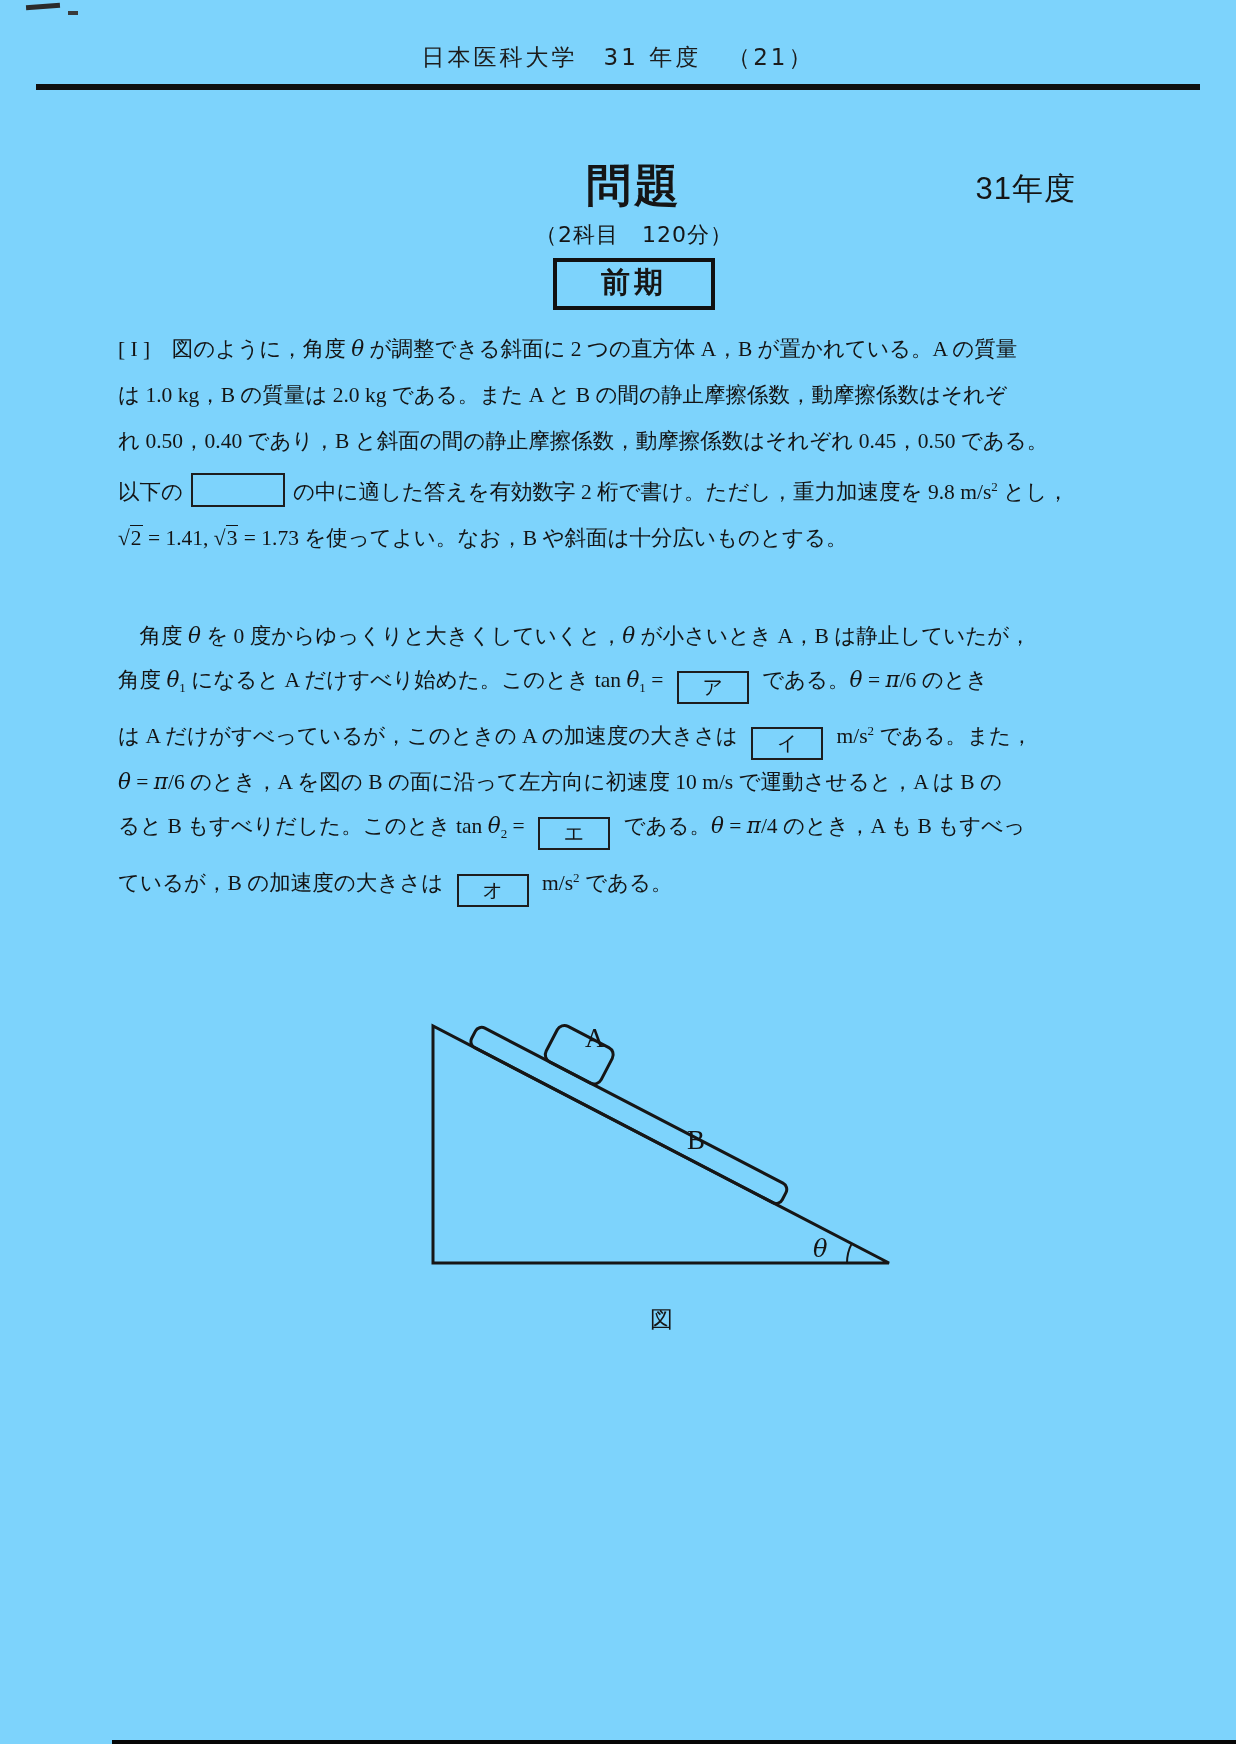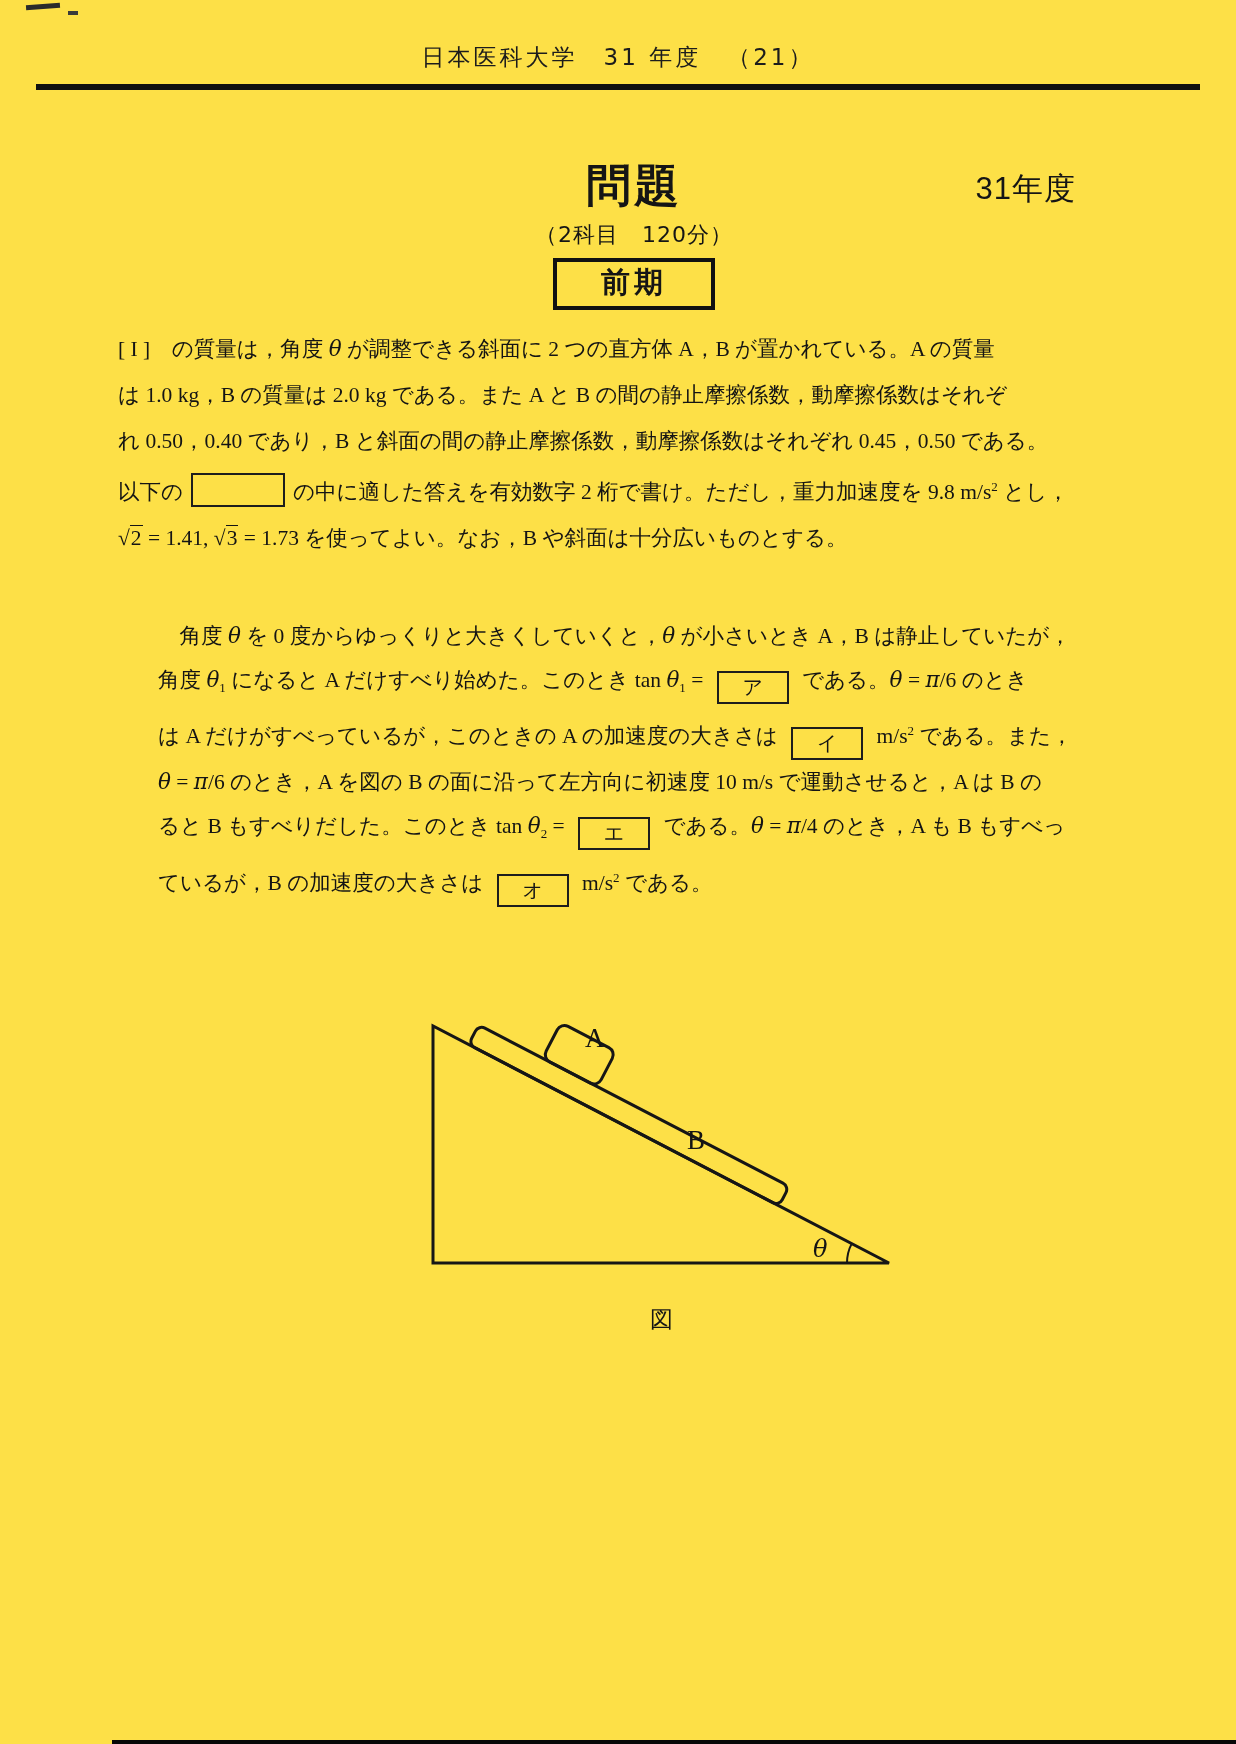--- a/index.html
+++ b/index.html
@@ -1,18 +1,18 @@
 <!DOCTYPE html>
 <html lang="ja"><head>
 <meta charset="utf-8">
 <style>
   html,body { margin:0; padding:0; background:#9a9a9a; }
   .page {
     position:relative; width:1236px; height:1744px; margin:0 auto;
-    background:#fde047; color:#151515; overflow:hidden;
+    background:#7dd3fc; color:#151515; overflow:hidden;
     font-family:"Liberation Serif","DejaVu Serif",serif;
   }
   
   .running-head {
     position:absolute; top:42px; left:0; width:100%;
     text-align:center; font-size:23px; letter-spacing:3px;
     font-family:"DejaVu Sans","Liberation Sans",sans-serif; color:#1c1c1c;
   }
   .head-rule { position:absolute; top:84px; left:36px; width:1164px; height:6px; background:#101010; }
   .subject-title {
@@ -37,21 +37,21 @@
     font-size:29px; font-weight:bold; letter-spacing:4px;
     font-family:"DejaVu Sans","Liberation Sans",sans-serif;
   }
   .year-label {
     position:absolute; top:168px; right:160px; font-size:31px; letter-spacing:1px;
     font-family:Liberation Sans, sans-serif;
   }
   
   .para { position:absolute; left:118px; width:1010px; font-size:21.5px; color:#141414; }
   .para-0 { top:326px; line-height:46px; }
-  .para-1 { top:614px; line-height:43px;margin-left:40px; }
+  .para-1 { top:614px; line-height:43px; }
   .tline { white-space:nowrap; }
   .mi { font-style:italic; font-family:"DejaVu Serif","Liberation Serif",serif; }
   sup.m { font-size:13px; }
   sub.m { font-size:13px; }
   .ansbox {
     display:inline-block; border:2px solid #1d1d1d; min-width:44px; text-align:center;
     font-size:20px; line-height:27px; padding:1px 12px; margin:0 8px; vertical-align:-7px;
   }
   .ansbox.empty { min-width:66px; height:28px; vertical-align:-8px; }
   .sq { letter-spacing:0; }
@@ -76,21 +76,21 @@
   <div class="center-block">
     <div class="main-title">問題</div>
     <div class="sub-title">（2科目　120分）</div>
     <div class="term-box">前期</div>
   </div>
 
   <div class="year-label">31年度</div>
 
   <div id="problem-text">
       <div class="para para-0">
-        <div class="tline"><span>[ I ]　の質量は，角度 </span><span class="mi">θ</span><span> が調整できる斜面に 2 つの直方体 A，B が置かれている。A の質量</span></div>
+        <div class="tline"><span>[ I ]　図のように，角度 </span><span class="mi">θ</span><span> が調整できる斜面に 2 つの直方体 A，B が置かれている。A の質量</span></div>
         <div class="tline"><span>は 1.0 kg，B の質量は 2.0 kg である。また A と B の間の静止摩擦係数，動摩擦係数はそれぞ</span></div>
         <div class="tline"><span>れ 0.50，0.40 であり，B と斜面の間の静止摩擦係数，動摩擦係数はそれぞれ 0.45，0.50 である。</span></div>
         <div class="tline"><span>以下の</span><span class="ansbox empty"></span><span>の中に適した答えを有効数字 2 桁で書け。ただし，重力加速度を 9.8 m/s</span><sup class="m">2</sup><span> とし，</span></div>
         <div class="tline"><span class="sq">√<span class="rad">2</span></span><span> = 1.41, </span><span class="sq">√<span class="rad">3</span></span><span> = 1.73 を使ってよい。なお，B や斜面は十分広いものとする。</span></div>
       </div>
       <div class="para para-1">
         <div class="tline"><span>　角度 </span><span class="mi">θ</span><span> を 0 度からゆっくりと大きくしていくと，</span><span class="mi">θ</span><span> が小さいとき A，B は静止していたが，</span></div>
         <div class="tline"><span>角度 </span><span class="mi">θ</span><sub class="m">1</sub><span> になると A だけすべり始めた。このとき tan </span><span class="mi">θ</span><sub class="m">1</sub><span> = </span><span class="ansbox">ア</span><span> である。</span><span class="mi">θ</span><span> = </span><span class="mi">π</span><span>/6 のとき</span></div>
         <div class="tline"><span>は A だけがすべっているが，このときの A の加速度の大きさは </span><span class="ansbox">イ</span><span> m/s</span><sup class="m">2</sup><span> である。また，</span></div>
         <div class="tline"><span class="mi">θ</span><span> = </span><span class="mi">π</span><span>/6 のとき，A を図の B の面に沿って左方向に初速度 10 m/s で運動させると，A は B の</span></div>

